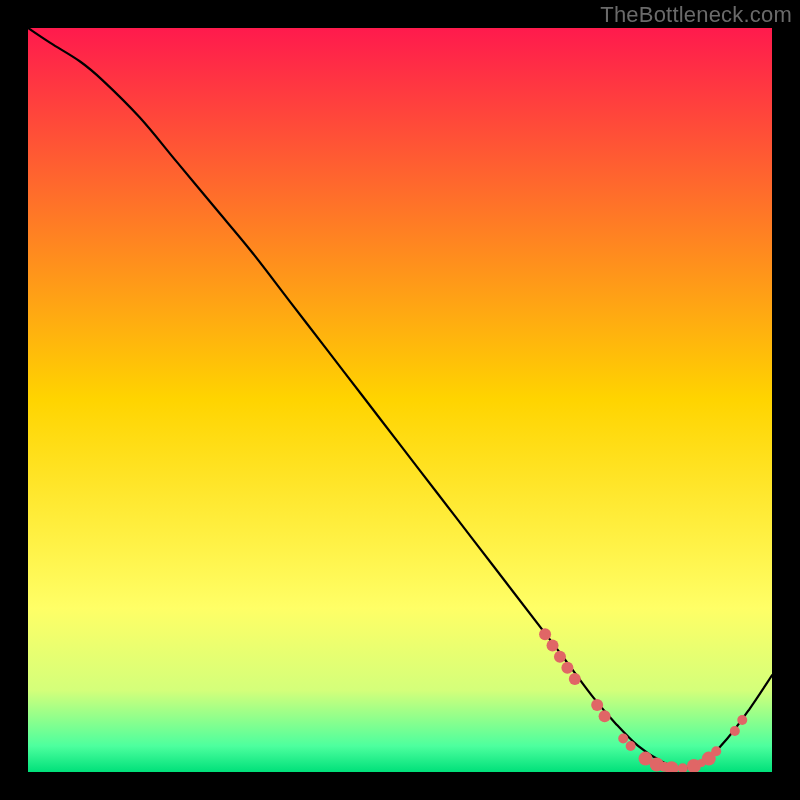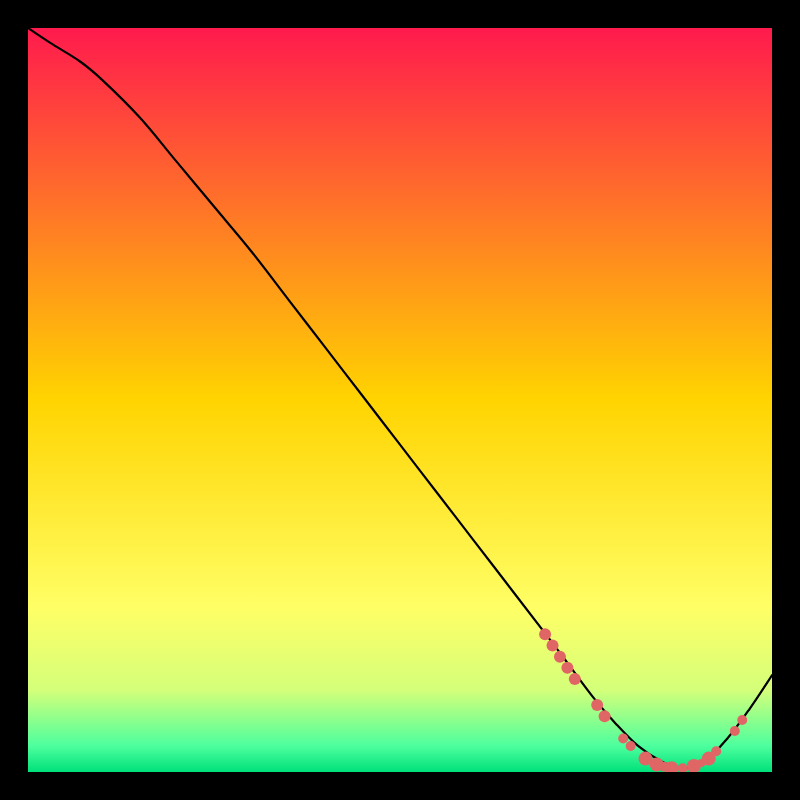--- a/index.html
+++ b/index.html
@@ -35,20 +35,21 @@
     height: 744px;
   }
   svg {
     display: block;
   }
 </style>
 </head>
 <body>
 <div class="outer">
 
+  <div class="watermark">TheBottleneck.com</div>
 
   <div class="plot">
     <svg id="chart-svg" width="744" height="744" viewBox="0 0 744 744">
         <defs>
           <linearGradient id="bg-grad" x1="0" y1="0" x2="0" y2="1">
             <stop offset="0%" stop-color="#ff1a4d"></stop>
             <stop offset="50%" stop-color="#ffd400"></stop>
             <stop offset="78%" stop-color="#ffff66"></stop>
             <stop offset="89%" stop-color="#d4ff7a"></stop>
             <stop offset="96.5%" stop-color="#4dff9e"></stop>

